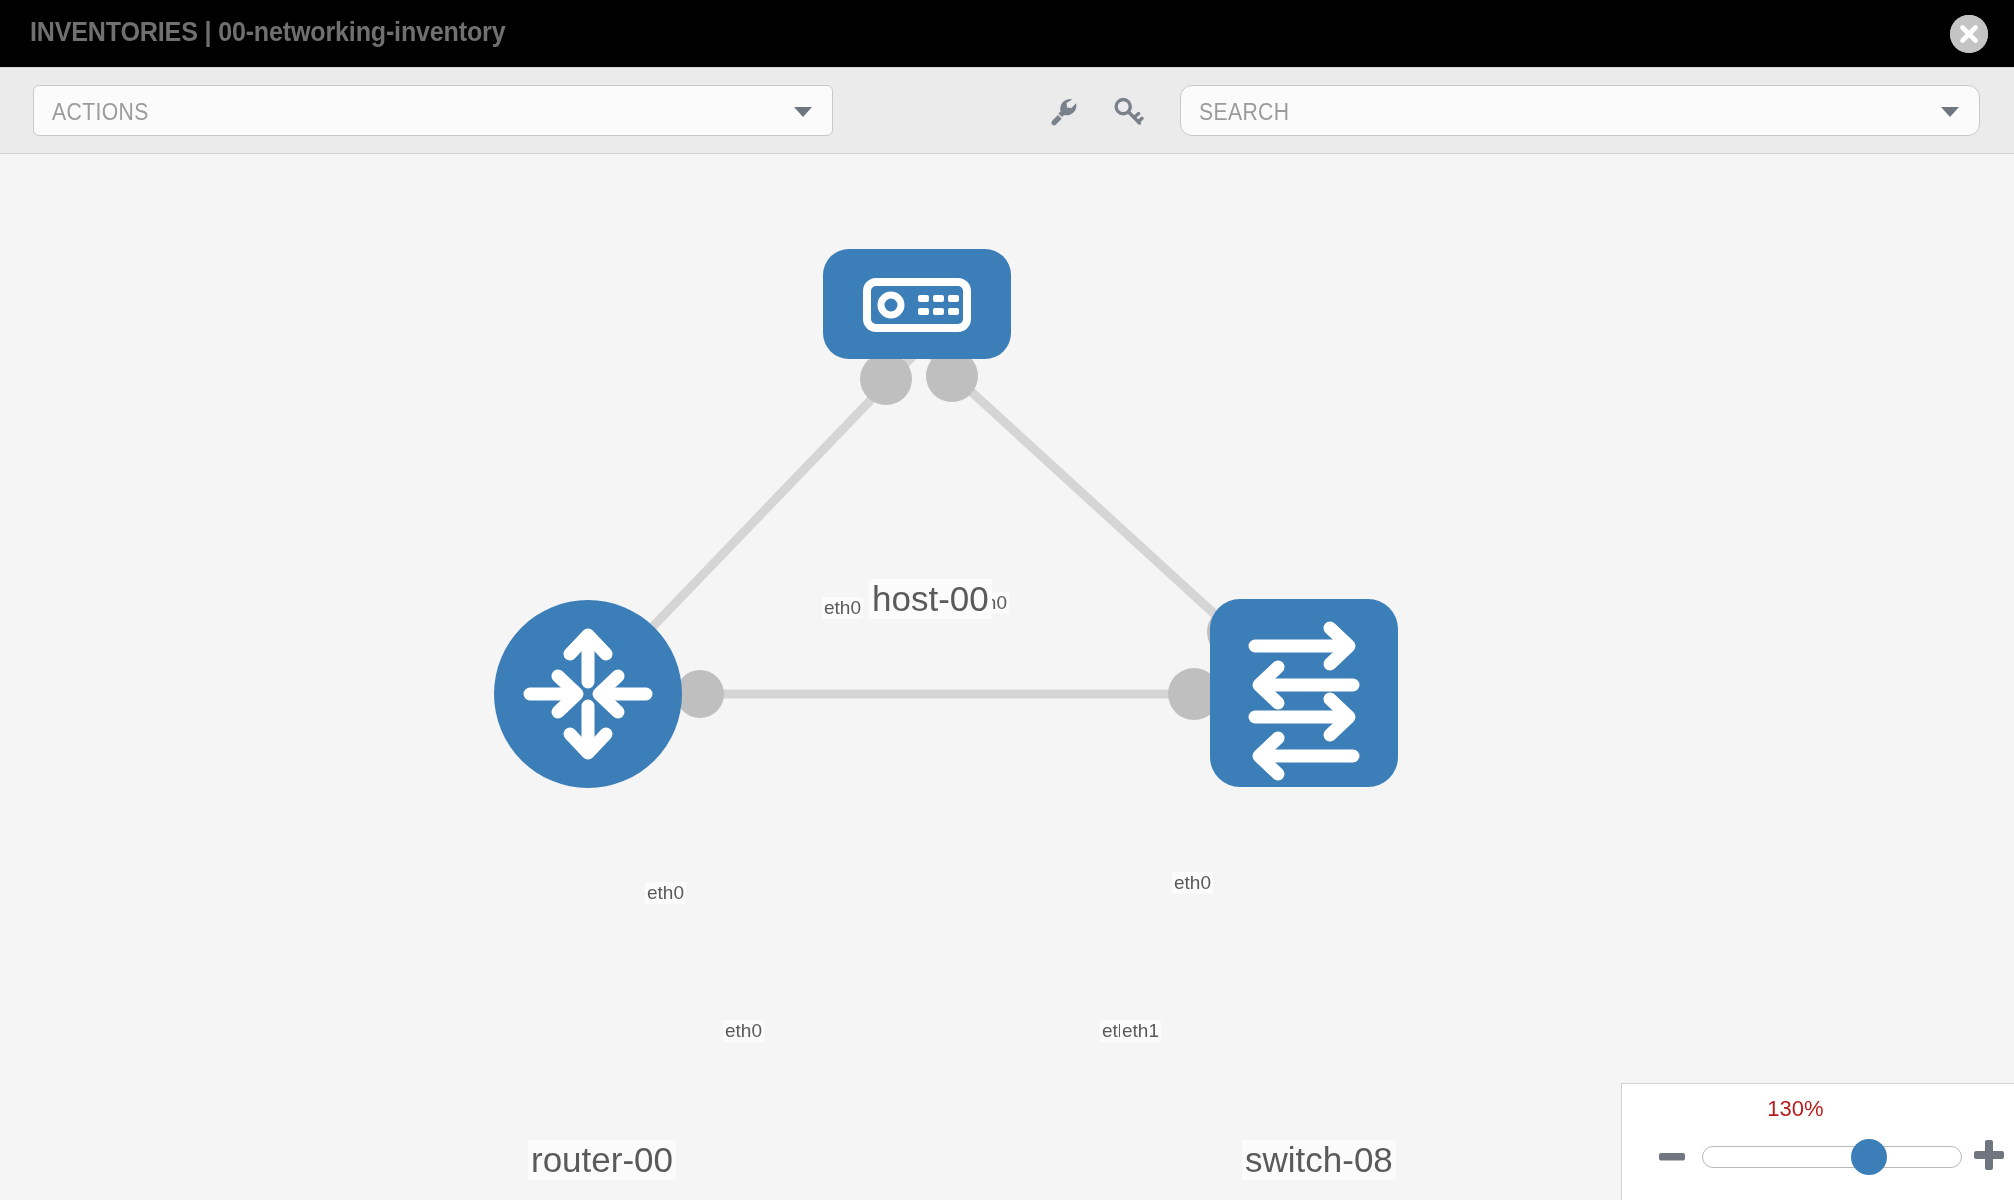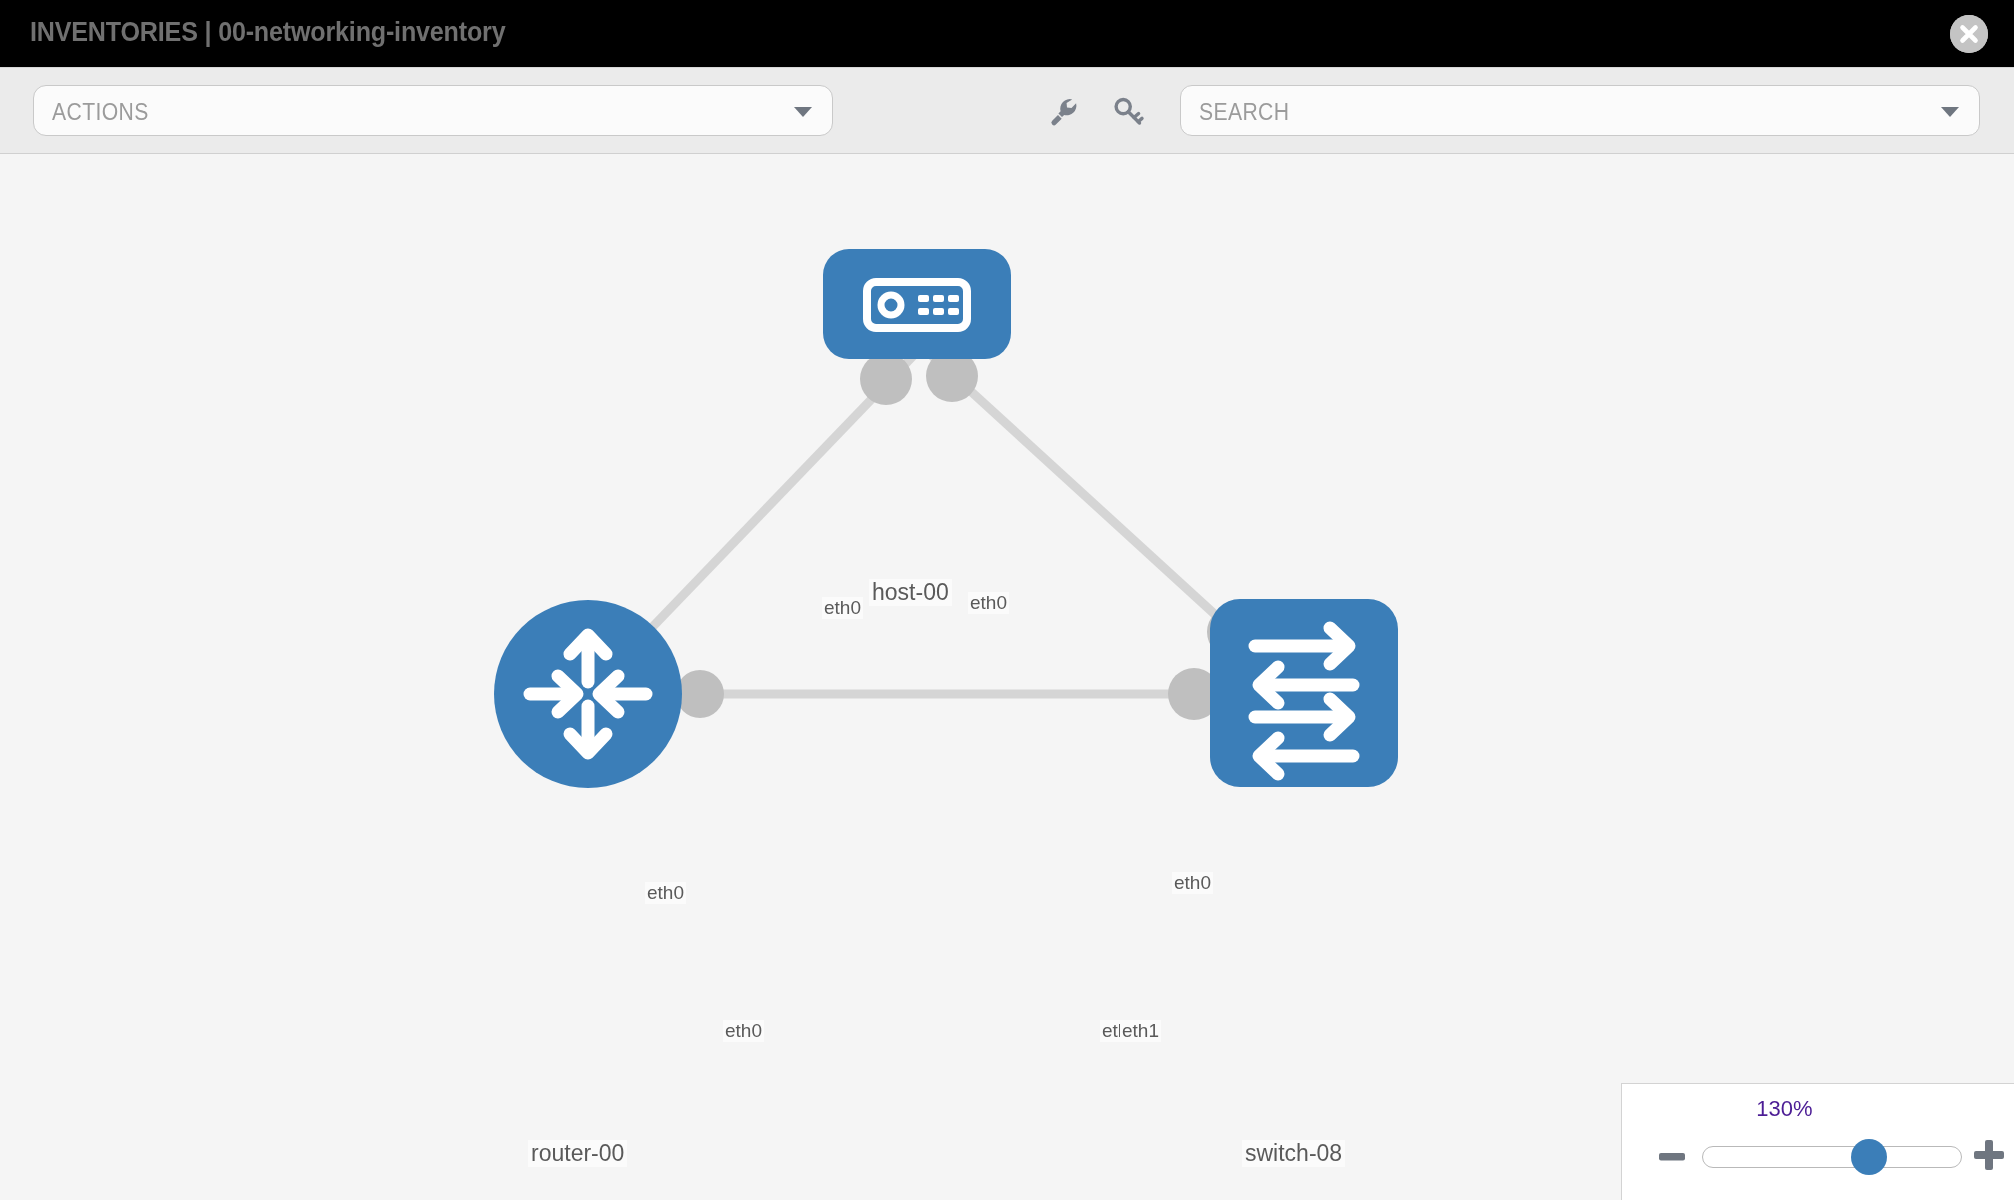--- a/index.html
+++ b/index.html
@@ -67,21 +67,21 @@
     box-sizing: border-box;
   }
   .actions-select {
     position: absolute;
     left: 33px;
     top: 17px;
     width: 800px;
     height: 51px;
     background: #fbfbfb;
     border: 1px solid #c9c9c9;
-    border-radius: 13px;
+    border-radius: 6px;
     box-sizing: border-box;
     cursor: pointer;
   }
   .actions-select .label {
     position: absolute;
     left: 18px;
     top: 13px;
     font-size: 23px;
     color: #9b9b9b;
     letter-spacing: 0.4px;
@@ -144,21 +144,21 @@
   }
   .canvas svg.graph {
     position: absolute;
     left: 0; top: 0;
     width: 2014px;
     height: 1046px;
   }
 
   .node-label {
     position: absolute;
-    font-size: 23px;
+    font-size: 35px;
     color: #5a5a5a;
     background: #fbfbfb;
     white-space: nowrap;
     padding: 0 3px;
     pointer-events: none;
   }
   .iface-label {
     position: absolute;
     font-size: 19px;
     color: #5a5a5a;
@@ -177,25 +177,25 @@
     top: 1083px;
     width: 400px;
     height: 120px;
     background: #ffffff;
     border: 1px solid #d3d3d3;
     box-sizing: border-box;
   }
   .zoom-level {
     position: absolute;
     top: 12px;
-    left: 0;
+    left: 11px;
     width: 325px;
     text-align: center;
     font-size: 22px;
-    color: #4c1d95;
+    color: #b91c1c;
   }
   .zoom-minus {
     position: absolute;
     left: 35px;
     top: 58px;
     width: 30px;
     height: 30px;
     cursor: pointer;
   }
   .zoom-plus {

